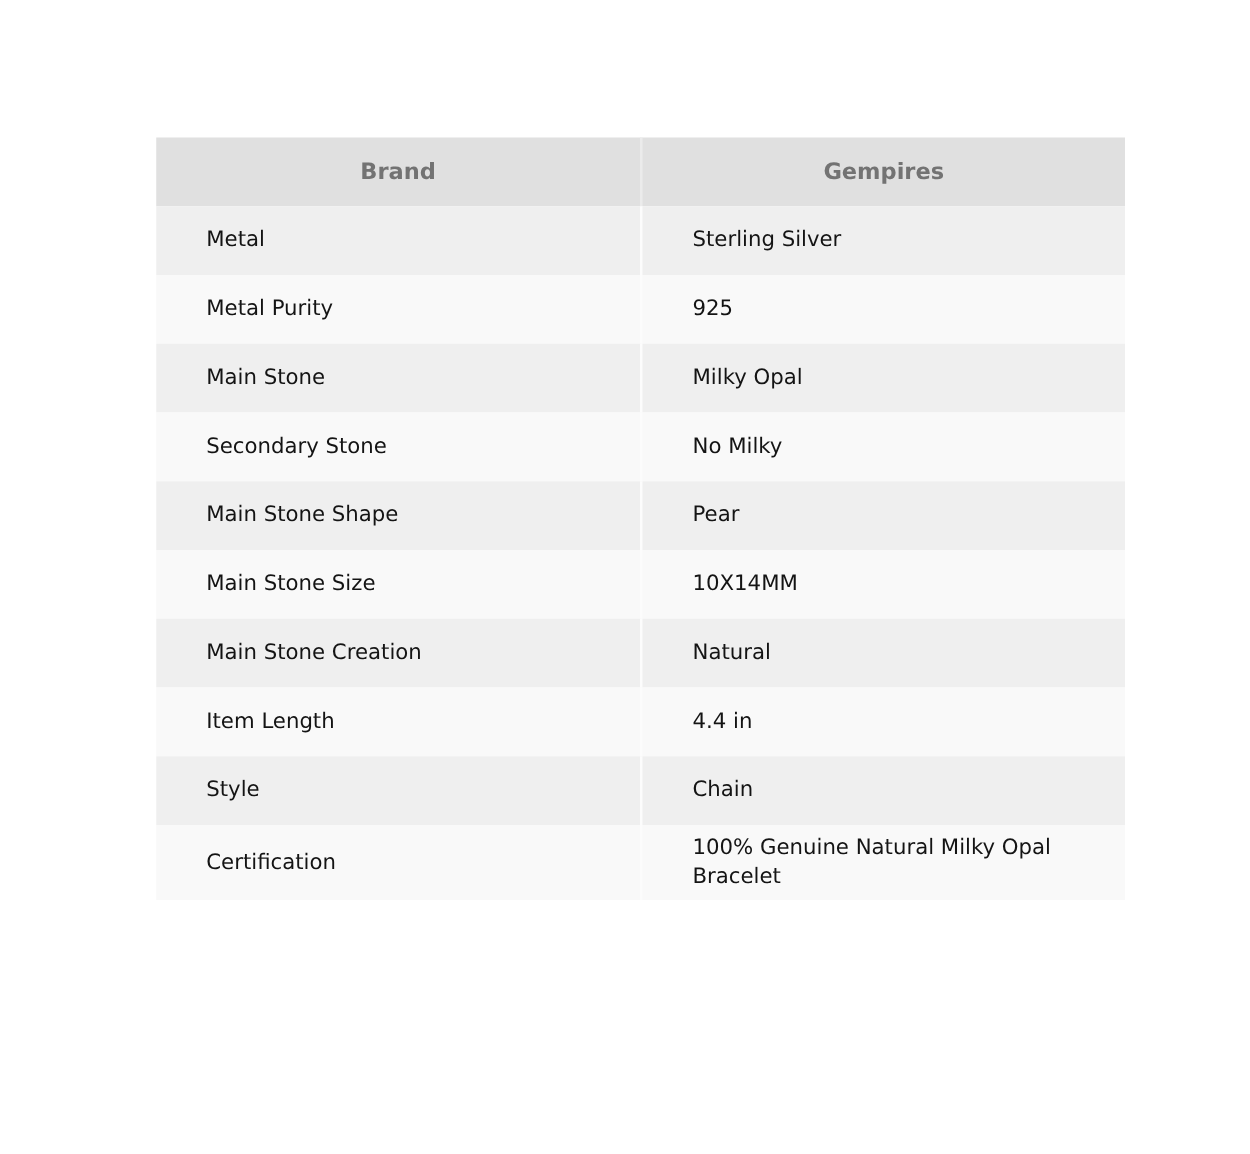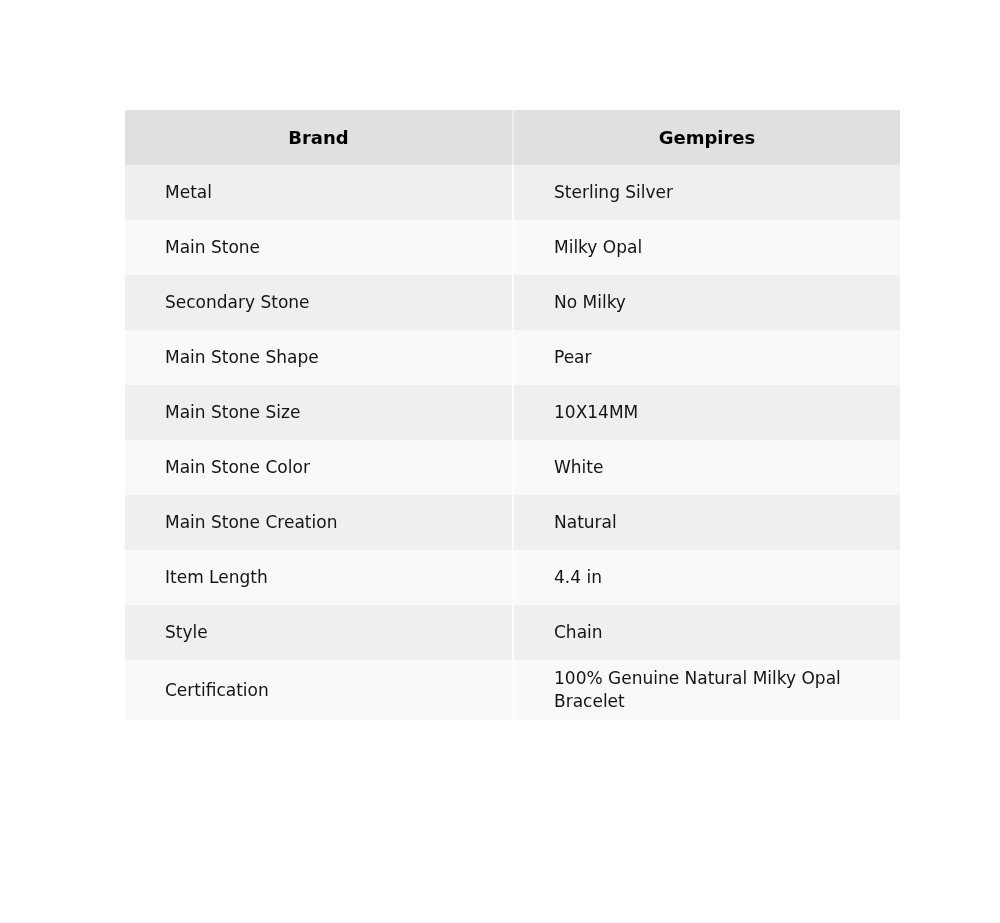--- a/index.html
+++ b/index.html
@@ -31,21 +31,21 @@
   }
   col.c1 { width: 388px; }
   col.c2 { width: 387px; }
   thead th {
     background: var(--header-bg);
     font-size: 18px;
     font-weight: bold;
     line-height: 23px;
     padding: 16px 10px;
     text-align: center;
-    color: #000000;
+    color: #737373;
   }
   thead th.value-head { border-left: 2px solid var(--divider-head); }
   tbody tr:nth-child(odd) td  { background: var(--row-odd-bg); }
   tbody tr:nth-child(even) td { background: var(--row-even-bg); }
   tbody td {
     font-size: 17px;
     line-height: 23px;
     padding: 16px 20px 16px 40px;
     vertical-align: middle;
     text-align: left;
@@ -75,20 +75,28 @@
     <tbody id="specs-body">
   <tr>
     <td class="label-cell">
       <span class="label-text">Metal</span>
     </td>
     <td class="value-cell">
       <span class="value-text">Sterling Silver</span>
     </td>
   </tr>
 
+  <tr>
+    <td class="label-cell">
+      <span class="label-text">Metal Purity</span>
+    </td>
+    <td class="value-cell">
+      <span class="value-text">925</span>
+    </td>
+  </tr>
 
   <tr>
     <td class="label-cell">
       <span class="label-text">Main Stone</span>
     </td>
     <td class="value-cell">
       <span class="value-text">Milky Opal</span>
     </td>
   </tr>
 
@@ -112,28 +120,20 @@
 
   <tr>
     <td class="label-cell">
       <span class="label-text">Main Stone Size</span>
     </td>
     <td class="value-cell">
       <span class="value-text">10X14MM</span>
     </td>
   </tr>
 
-  <tr>
-    <td class="label-cell">
-      <span class="label-text">Main Stone Color</span>
-    </td>
-    <td class="value-cell">
-      <span class="value-text">White</span>
-    </td>
-  </tr>
 
   <tr>
     <td class="label-cell">
       <span class="label-text">Main Stone Creation</span>
     </td>
     <td class="value-cell">
       <span class="value-text">Natural</span>
     </td>
   </tr>
 

